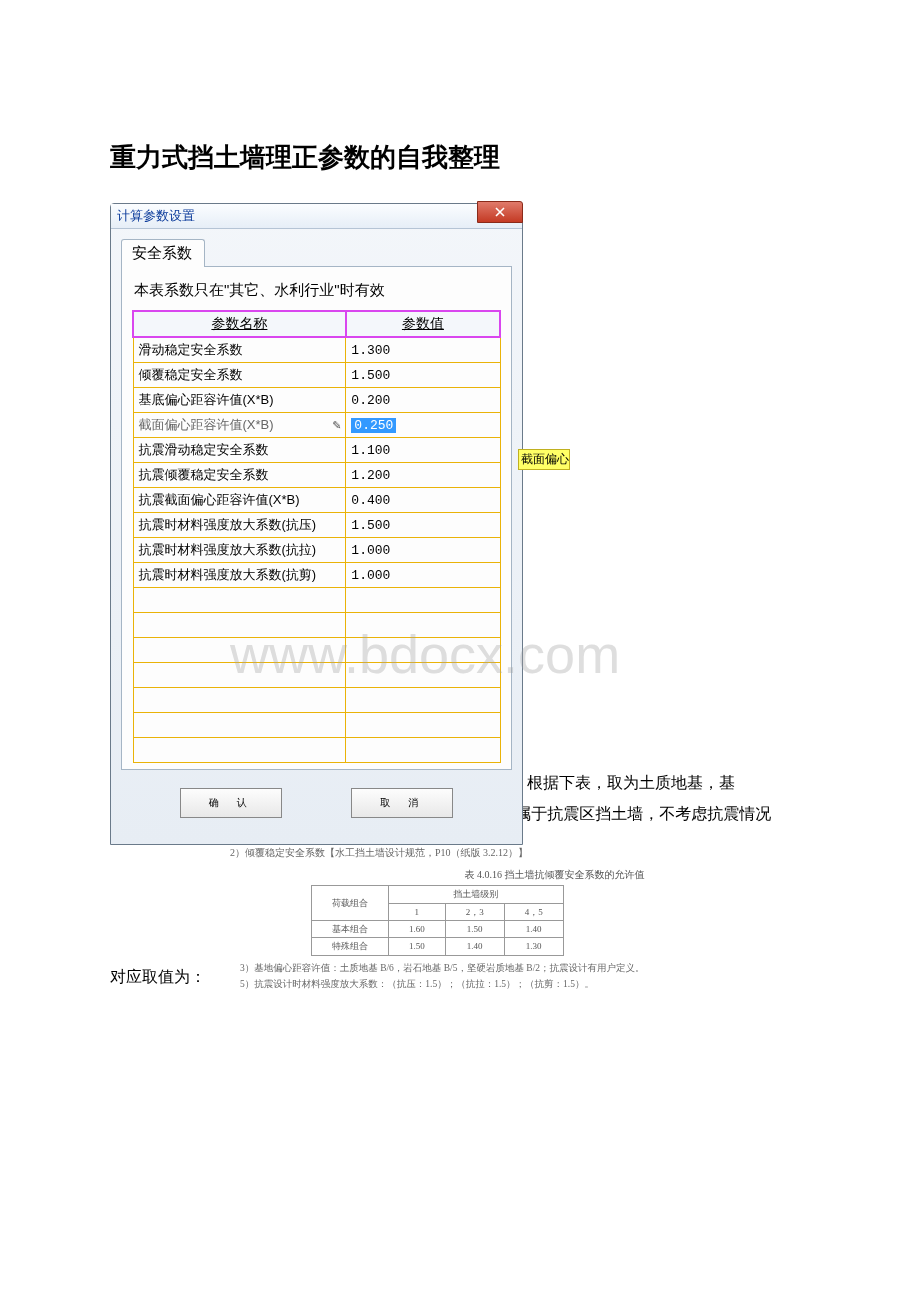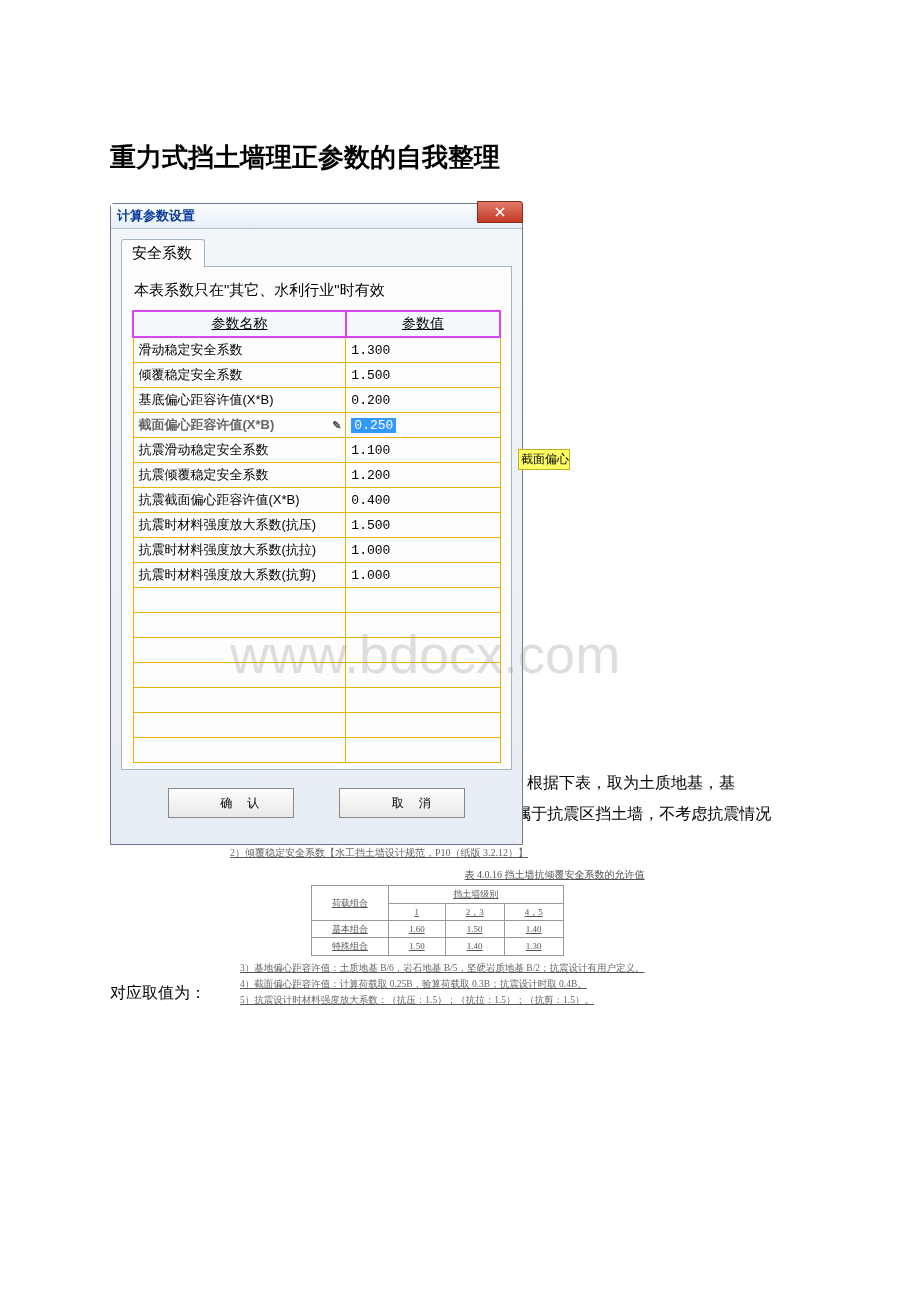--- a/index.html
+++ b/index.html
@@ -40,21 +40,20 @@
     font-size: 13px;
   }
   .titlebar {
     height: 24px;
     background: linear-gradient(#fbfdff,#e6eef7);
     border-bottom: 1px solid #b5c4d5;
     display: flex;
     align-items: center;
     padding: 0 6px;
     position: relative;
-    font-weight: bold;
   }
   .titlebar-text {
     color: #0a3a9a;
     font-size: 13px;
   }
   .close-btn {
     position: absolute;
     right: -1px;
     top: -3px;
     width: 44px;
@@ -113,21 +112,20 @@
     padding: 3px 5px;
     height: 18px;
   }
   table.params td.val {
     font-family: "Courier New", monospace;
     letter-spacing: 0;
   }
   tr.selected td.name {
     color: #666;
     position: relative;
-    font-weight: bold;
   }
   tr.selected td.val {
     position: relative;
   }
   .edit-icon {
     position: absolute;
     right: 4px;
     top: 50%;
     transform: translateY(-50%);
     font-size: 11px;
@@ -143,27 +141,26 @@
   .btn-row {
     display: flex;
     justify-content: space-around;
     padding: 18px 24px 16px 24px;
   }
   .btn {
     width: 100px;
     height: 28px;
     border: 1px solid #888;
     background: linear-gradient(#fdfdfd,#e8e8e8);
-    font-size: 12px;
+    font-size: 10px;
     display: flex;
     align-items: center;
     justify-content: center;
     letter-spacing: 6px;
-    font-family: Liberation Serif, serif;
-    padding-left: 24px;
+    font-family: Liberation Mono, monospace;
   }
   .yellow-tag {
     position: absolute;
     top: 246px;
     left: 408px;
     background: #ffff66;
     border: 1px solid #c0b020;
     font-size: 12px;
     padding: 1px 2px;
     white-space: nowrap;
@@ -190,21 +187,20 @@
     font-size: 16px;
     margin-right: 24px;
     margin-bottom: 4px;
     white-space: nowrap;
   }
   .spec-block {
     font-size: 10px;
     color: #555;
     font-family: "SimSun", serif;
     line-height: 1.6;
-    text-decoration: underline;
   }
   .spec-title {
     text-align: left;
     margin-bottom: 6px;
     color: #666;
   }
   .spec-table-title {
     text-align: right;
     font-size: 10px;
     color: #555;
@@ -387,18 +383,17 @@
         <tr>
           <td>特殊组合</td>
           <td>1.50</td>
           <td>1.40</td>
           <td>1.30</td>
         </tr>
       </tbody>
         </table>
       <div class="spec-notes">
         <div>3）基地偏心距容许值：土质地基 B/6，岩石地基 B/5，坚硬岩质地基 B/2；抗震设计有用户定义。</div>
-        <div>4）截面偏心距容许值：计算荷载取 0.25B，验算荷载取 0.3B；抗震设计时取 0.4B。</div>
         <div>5）抗震设计时材料强度放大系数：（抗压：1.5）；（抗拉：1.5）；（抗剪：1.5）。</div>
       </div>
     </div>
   </div>
 </div>
 
 </body></html>

